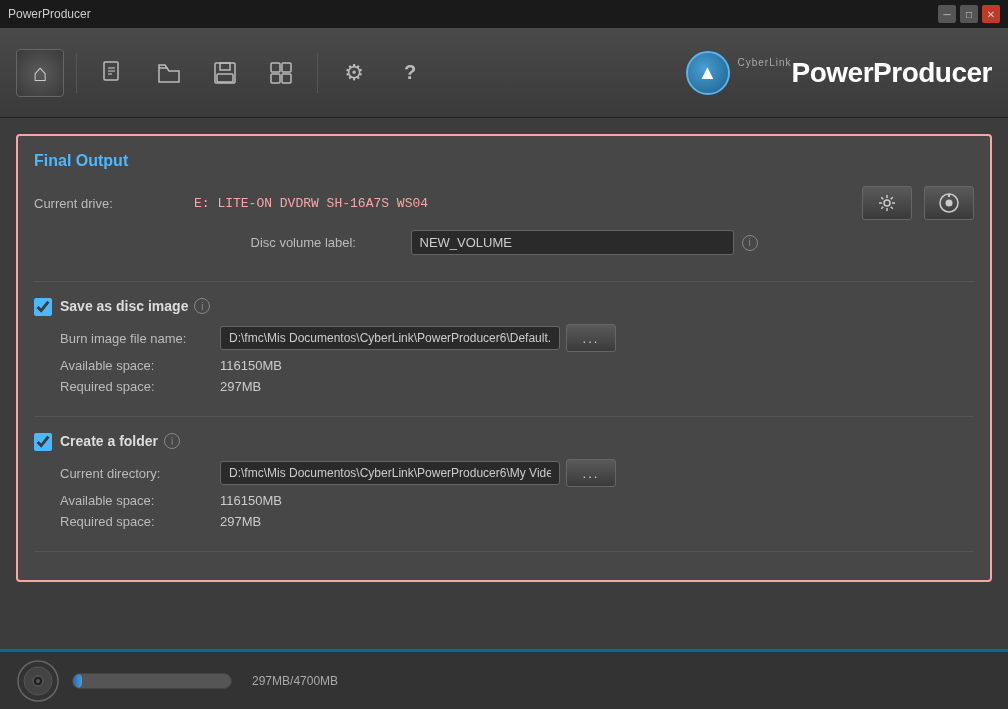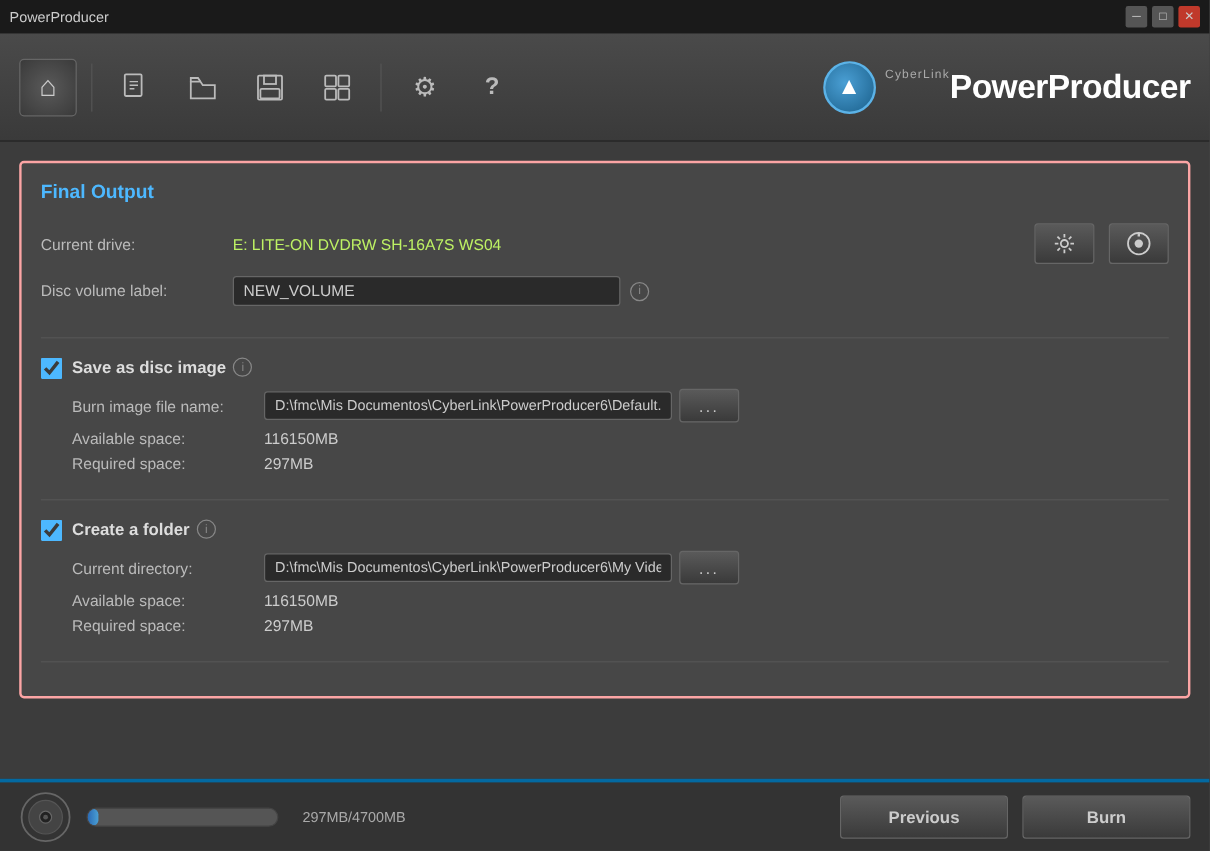--- a/index.html
+++ b/index.html
@@ -144,29 +144,31 @@
     .form-section {
       padding-bottom: 16px;
       border-bottom: 1px solid #555;
       margin-bottom: 16px;
     }
 
     .form-row {
       display: flex;
       align-items: center;
       margin-bottom: 10px;
+      justify-content: center;
     }
     .form-label {
       width: 160px;
       color: #bbb;
       flex-shrink: 0;
     }
     .form-value {
-      color: #bef264;
+      color: #fca5a5;
       flex: 1;
+      font-family: Liberation Mono, monospace;
     }
 
     .text-input {
       background: #2a2a2a;
       border: 1px solid #666;
       border-radius: 3px;
       color: #ccc;
       padding: 4px 8px;
       font-size: 13px;
       width: 323px;
@@ -483,17 +485,13 @@
     </svg>
     <div>
       <div class="progress-bar-container">
         <div class="progress-bar-fill" style="width: 6%"></div>
       </div>
     </div>
     <span class="progress-text">
       <span>297MB</span>/<span>4700MB</span>
     </span>
   </div>
-  <div class="footer-right">
-    <button class="nav-btn secondary">Previous</button>
-    <button class="nav-btn primary">Burn</button>
-  </div>
 </div>
 
 </body></html>

